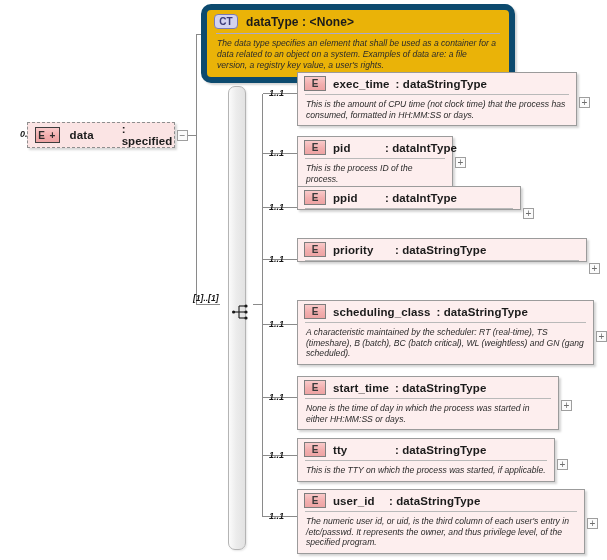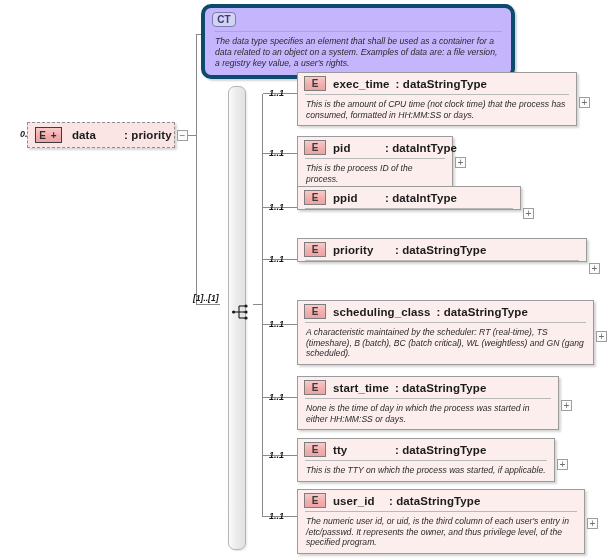--- a/index.html
+++ b/index.html
@@ -31,22 +31,22 @@
   }
   
   .node {
     position: absolute;
     box-sizing: border-box;
     border: 1px solid #9b9b9b;
     background: #fdeeee;
     box-shadow: 2px 2px 2px rgba(0,0,0,0.17);
   }
   .node.ct {
-    background: #c4b5fd;
-    border: 4px solid #0c4a6e;
+    background: #eab308;
+    border: 6px solid #0c4a6e;
     border-radius: 10px;
     box-shadow: 2px 2px 2px rgba(0,0,0,0.17);
   }
   .node .hdr {
     display: flex;
     align-items: center;
     padding: 3px 6px 3px 6px;
     box-sizing: border-box;
     white-space: nowrap;
   }
@@ -231,27 +231,28 @@
       <path d="M262.5 455.5 H297.5"></path>
       <path d="M262.5 516.5 H297.5"></path>
     </g>
   </svg>
 
   <div class="card" style="left:20px; top:129px;">0..1</div>
 
   <div id="data-node">
     <span class="badge-ebox">E +</span>
     <span class="nm">data</span>
-    <span class="ty">: priority</span>
+    <span class="ty">: specified</span>
   </div>
   <div class="tog" style="left:177px; top:130px;">−</div>
 
   <div class="node ct" style="left:201px; top:4px; width:314px;">
     <div class="hdr">
       <span class="badge-ct">CT</span>
+      <span class="nm">dataType : &lt;None&gt;</span>
     </div>
     <div class="sep"></div>
     <div class="doc">The data type specifies an element that shall be used as a container for a data related to an object on a system. Examples of data are: a file version, a registry key value, a user's rights.</div>
   </div>
 
   <div id="seq-bar"></div>
   <div class="seq-label">[1]..[1]</div>
   <svg id="seq-icon" viewBox="0 0 20 18">
     <g stroke="#1a1a1a" stroke-width="1.1" fill="none">
       <path d="M3 9 H8"></path>

